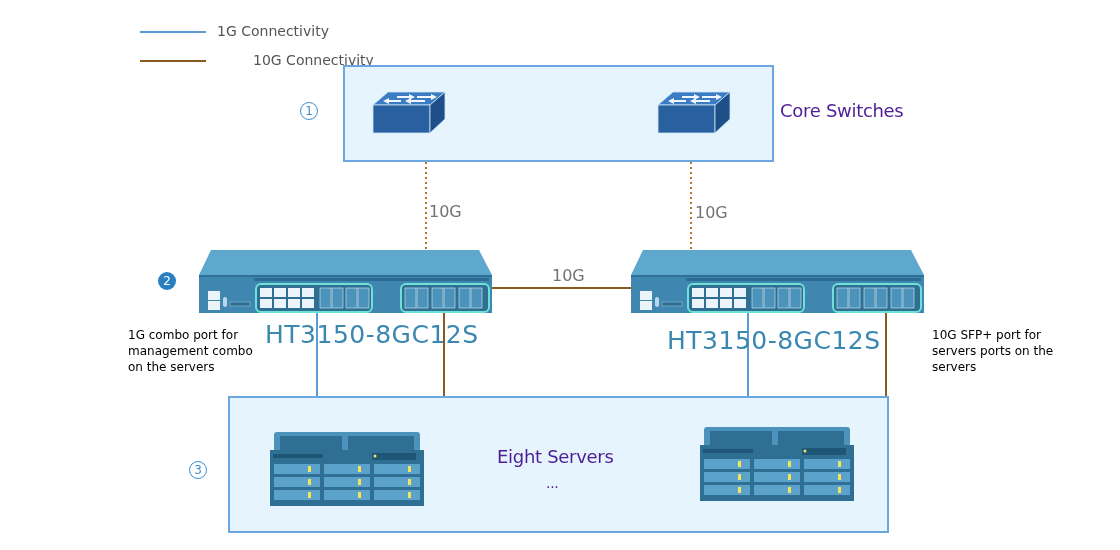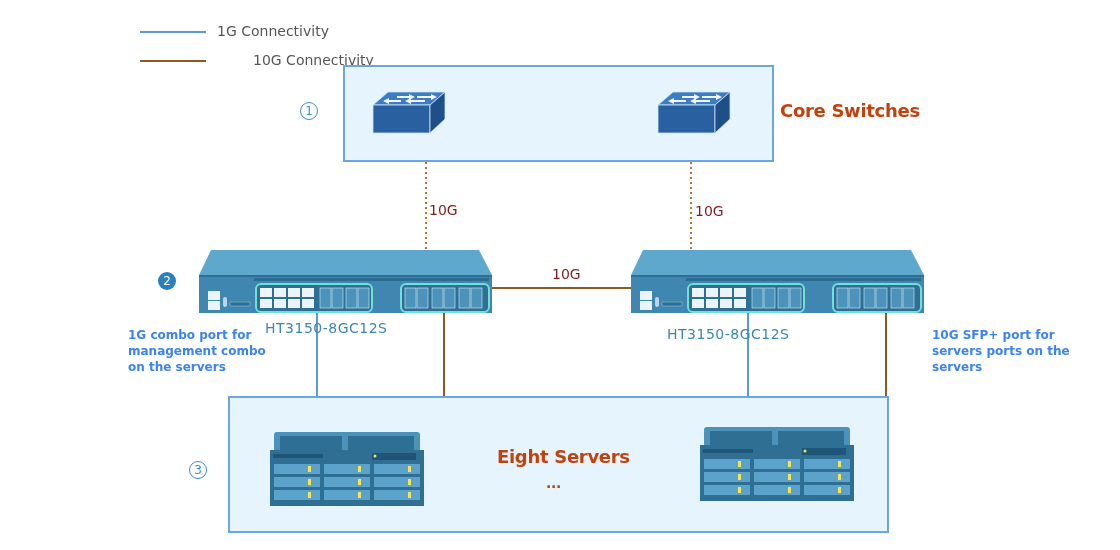--- a/index.html
+++ b/index.html
@@ -1,28 +1,28 @@
 <!DOCTYPE html>
 <html><head>
 <meta charset="utf-8">
 <style>
   html, body { margin: 0; padding: 0; background: #ffffff; }
   body { width: 1120px; height: 550px; position: relative; overflow: hidden;
          font-family: "DejaVu Sans", "Liberation Sans", sans-serif; color: #333; }
   .legend-line { position: absolute; height: 2px; width: 66px; }
   .legend-text { position: absolute; font-size: 14px; color: #555; }
   .zone { position: absolute; background: #e6f5fd; border: 2px solid #6aa6e0; box-sizing: border-box; }
-  .zone-title { position: absolute; font-weight: bold; font-size: 18px; color: #c2410c; letter-spacing: -0.3px; }
+  .zone-title { position: absolute; font-weight: normal; font-size: 18px; color: #4c1d95; letter-spacing: -0.3px; }
   .step { position: absolute; width: 18px; height: 18px; border-radius: 50%; font-size: 12px;
           display: flex; align-items: center; justify-content: center; box-sizing: border-box; }
   .step.outline { border: 1px solid #3a8fd0; color: #3a8fd0; background: transparent; }
   .step.filled { background: #2a7fc0; color: #fff; }
-  .label { position: absolute; font-size: 14px; color: #7f1d1d; }
-  .model { position: absolute; font-size: 14px; color: #3a87b0; letter-spacing: 0.5px; }
-  .note { position: absolute; font-size: 12px; color: #3b82f6; line-height: 16px; font-weight: bold; }
+  .label { position: absolute; font-size: 16px; color: #737373; }
+  .model { position: absolute; font-size: 25px; color: #3a87b0; letter-spacing: 0.5px; }
+  .note { position: absolute; font-size: 12px; color: #000000; line-height: 16px; }
   svg { position: absolute; left: 0; top: 0; }
 </style>
 </head>
 <body>
 
 <div>
   <div class="legend-line" style="left:140px;top:31px;background:#5b9bd5;"></div>
   <div class="legend-text" style="left:217px;top:23px;">1G Connectivity</div>
   <div class="legend-line" style="left:140px;top:60px;background:#8b5a1e;"></div>
   <div class="legend-text" style="left:217px;top:52px;margin-left:36px;">10G Connectivity</div>

